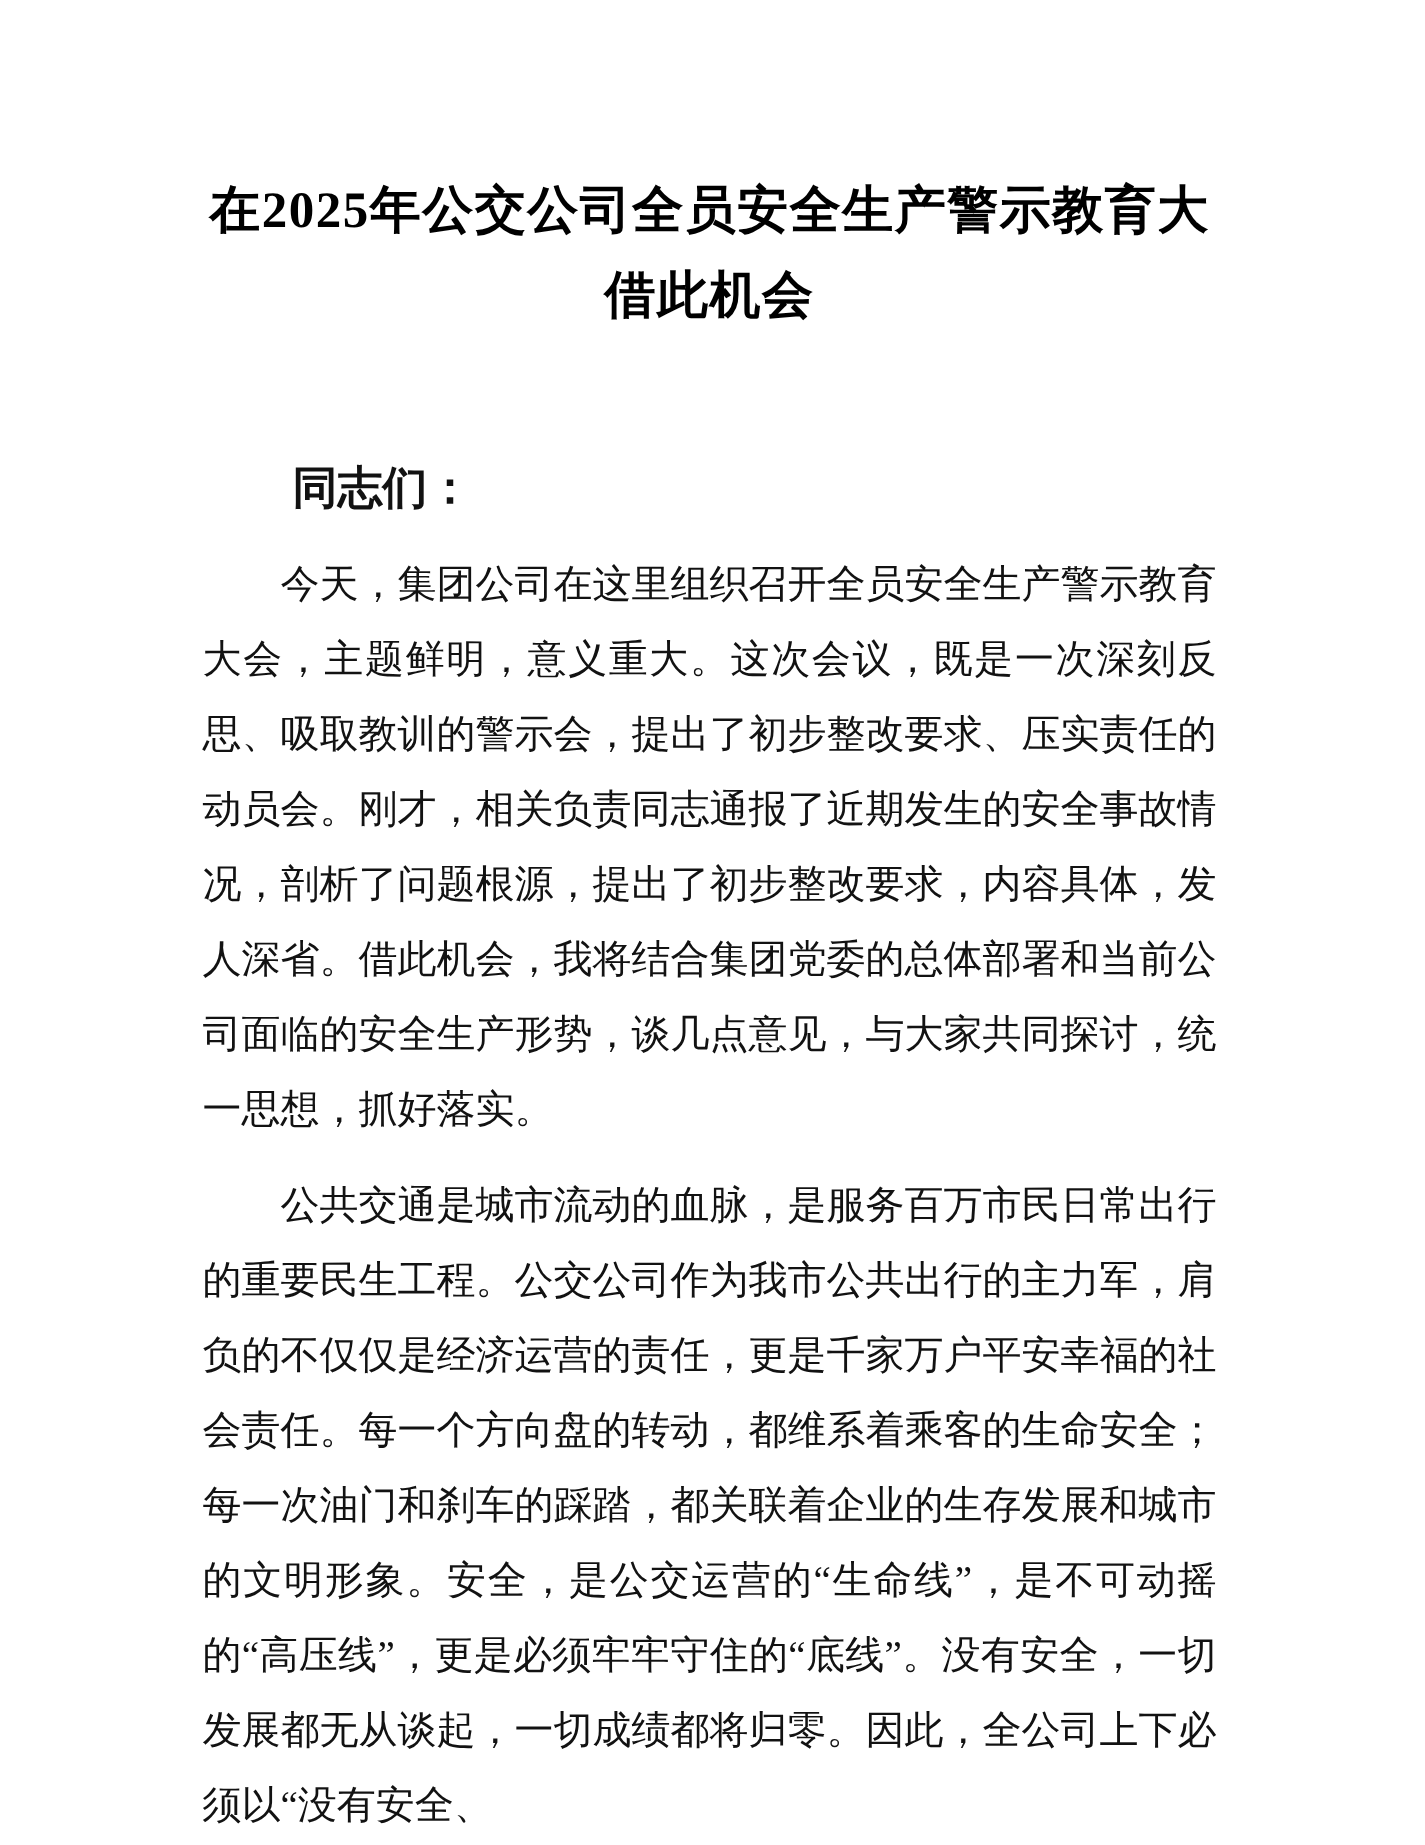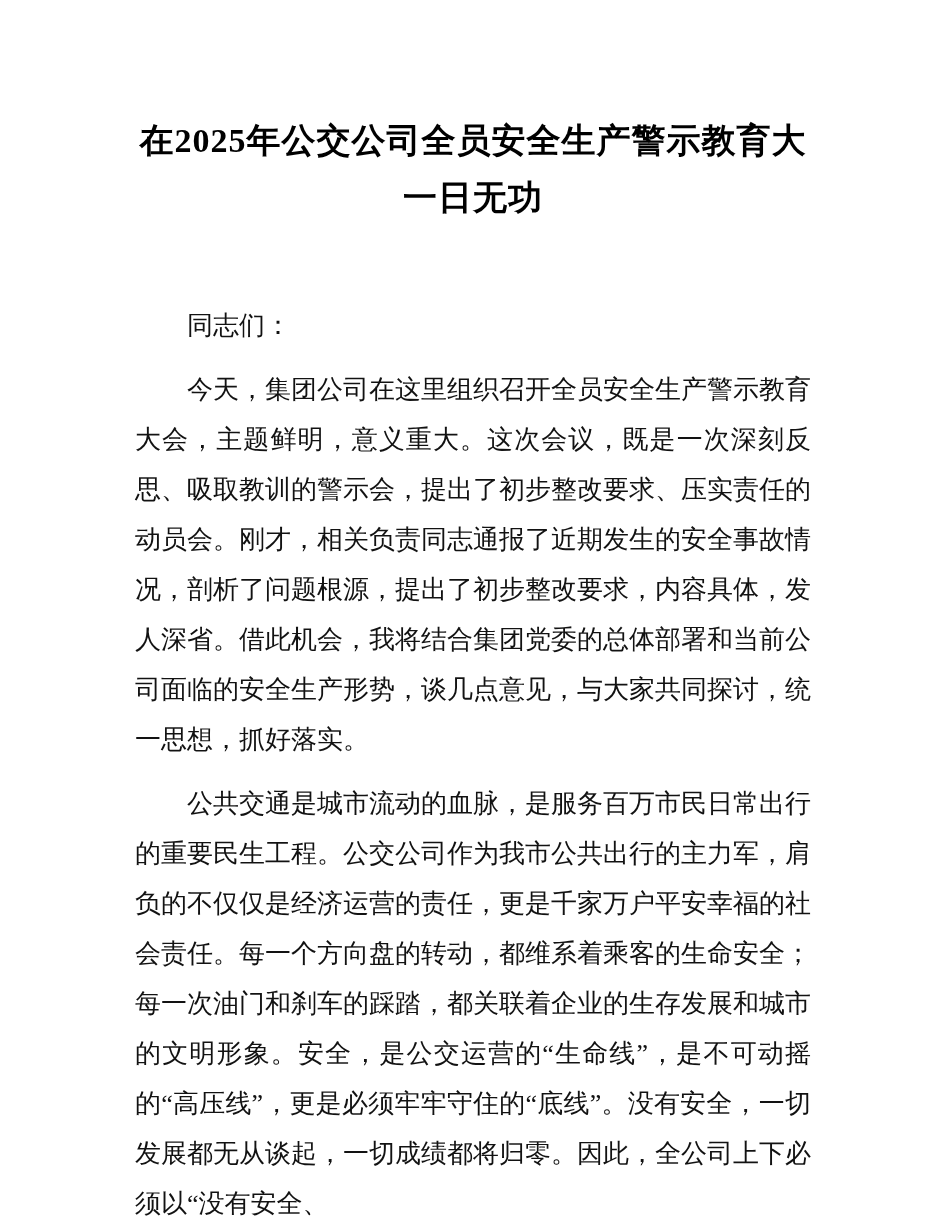--- a/index.html
+++ b/index.html
@@ -25,42 +25,42 @@
     font-weight: 700;
     text-align: center;
     color: #000000;
     letter-spacing: 1px;
   }
   .doc-title .title-line {
     display: block;
   }
   .salutation {
     margin: 0;
-    font-size: 26px;
+    font-size: 30px;
     line-height: 50px;
     text-indent: 2em;
-    font-weight: 400;
+    font-weight: 700;
   }
   .para {
     margin: 14px 0 0 0;
     font-size: 26px;
     line-height: 50px;
     text-indent: 2em;
     text-align: justify;
     text-justify: inter-ideograph;
     font-weight: 400;
   }
 </style>
 </head>
 <body>
 
 <div class="page">
   <h1 class="doc-title">
     <span class="title-line">在2025年公交公司全员安全生产警示教育大</span>
-    <span class="title-line">一日无功</span>
+    <span class="title-line">借此机会</span>
   </h1>
 
   <p class="salutation">同志们：</p>
 
   <p class="para">今天，集团公司在这里组织召开全员安全生产警示教育大会，主题鲜明，意义重大。这次会议，既是一次深刻反思、吸取教训的警示会，提出了初步整改要求、压实责任的动员会。刚才，相关负责同志通报了近期发生的安全事故情况，剖析了问题根源，提出了初步整改要求，内容具体，发人深省。借此机会，我将结合集团党委的总体部署和当前公司面临的安全生产形势，谈几点意见，与大家共同探讨，统一思想，抓好落实。</p>
 
   <p class="para">公共交通是城市流动的血脉，是服务百万市民日常出行的重要民生工程。公交公司作为我市公共出行的主力军，肩负的不仅仅是经济运营的责任，更是千家万户平安幸福的社会责任。每一个方向盘的转动，都维系着乘客的生命安全；每一次油门和刹车的踩踏，都关联着企业的生存发展和城市的文明形象。安全，是公交运营的“生命线”，是不可动摇的“高压线”，更是必须牢牢守住的“底线”。没有安全，一切发展都无从谈起，一切成绩都将归零。因此，全公司上下必须以“没有安全、</p>
 </div>
 
 </body></html>

